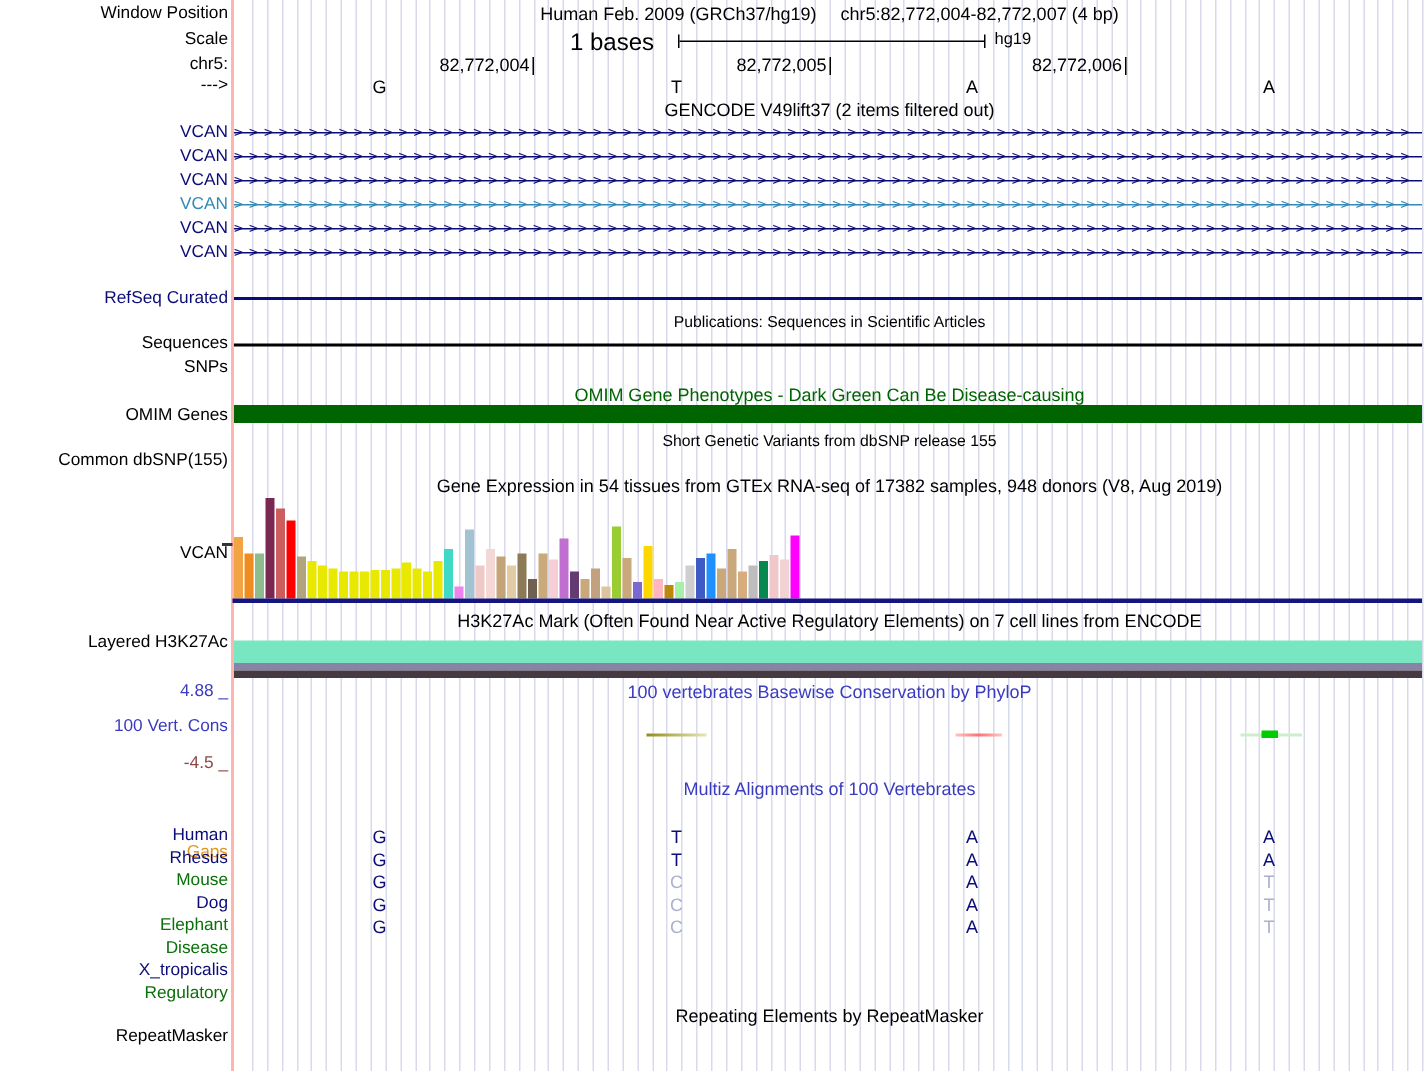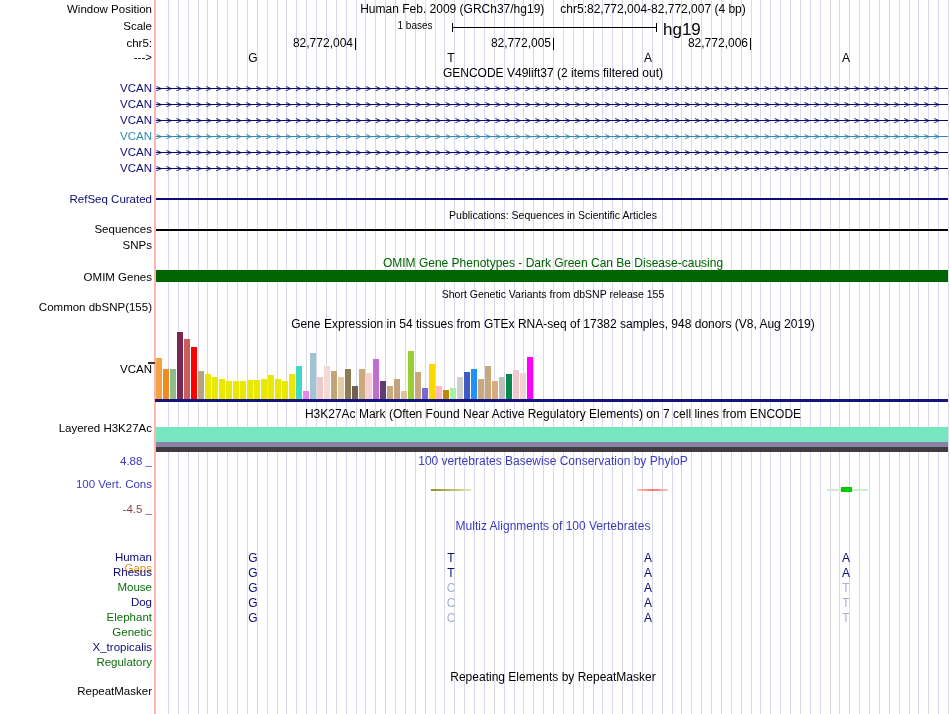--- a/index.html
+++ b/index.html
@@ -116,25 +116,25 @@
       <div class="pinkline" style="left: 154px;"></div>
     </div>
   <div class="content">
 
     <div class="llabel" style="top:3px">Window Position</div>
     <div class="ctitle" style="top:3px">
       <span>Human Feb. 2009 (GRCh37/hg19)</span><span style="display:inline-block;width:16px"></span><span>chr5:82,772,004-82,772,007 (4 bp)</span>
     </div>
 
     <div class="llabel" style="top:20px">Scale</div>
-    <div class="abs" style="top:20px;left:380px;width:70px;text-align:center;font-size:10px">1 bases</div>
+    <div class="abs" style="top:20px;left:380px;width:70px;text-align:left;font-size:16px">1 bases</div>
     <div class="abs" style="top:23px;left:452px;width:203px;height:9px;border-left:1px solid #000;border-right:1px solid #000">
       <div style="position:absolute;left:0;right:0;top:4px;height:1px;background:#000"></div>
     </div>
-    <div class="abs" style="top:20px;left:663px;font-size:17px">hg19</div>
+    <div class="abs" style="top:20px;left:663px;font-size:11px">hg19</div>
 
     <div class="llabel" style="top:37px">chr5:</div>
     <div class="coord" style="top:37px;left:273px">82,772,004</div>
     <div class="coord" style="top:37px;left:471px">82,772,005</div>
     <div class="coord" style="top:37px;left:668px">82,772,006</div>
     <div class="tick" style="top:38px;left:355px;height:12px"></div>
     <div class="tick" style="top:38px;left:553px;height:12px"></div>
     <div class="tick" style="top:38px;left:750px;height:12px"></div>
 
     <div class="llabel" style="top:51px">---&gt;</div>
@@ -291,21 +291,21 @@
         <div class="llabel" style="top: 596px; color: rgb(12, 12, 120);">Dog</div>
         <div class="base" style="top: 596px; left: 241px; color: rgb(12, 12, 120);">G</div>
         <div class="base" style="top: 596px; left: 439px; color: rgb(169, 177, 205);">C</div>
         <div class="base" style="top: 596px; left: 636px; color: rgb(12, 12, 120);">A</div>
         <div class="base" style="top: 596px; left: 834px; color: rgb(169, 177, 205);">T</div>
         <div class="llabel" style="top: 611px; color: rgb(10, 112, 10);">Elephant</div>
         <div class="base" style="top: 611px; left: 241px; color: rgb(12, 12, 120);">G</div>
         <div class="base" style="top: 611px; left: 439px; color: rgb(169, 177, 205);">C</div>
         <div class="base" style="top: 611px; left: 636px; color: rgb(12, 12, 120);">A</div>
         <div class="base" style="top: 611px; left: 834px; color: rgb(169, 177, 205);">T</div>
-        <div class="llabel" style="top: 626px; color: rgb(10, 112, 10);">Genetic</div>
+        <div class="llabel" style="top: 626px; color: rgb(10, 112, 10);">Disease</div>
         <div class="llabel" style="top: 641px; color: rgb(12, 12, 120);">X_tropicalis</div>
         <div class="llabel" style="top: 656px; color: rgb(10, 112, 10);">Regulatory</div>
       </div>
 
     <div class="ctitle" style="top:671px">Repeating Elements by RepeatMasker</div>
     <div class="llabel" style="top:685px">RepeatMasker</div>
 
   </div>
 </div>
 

